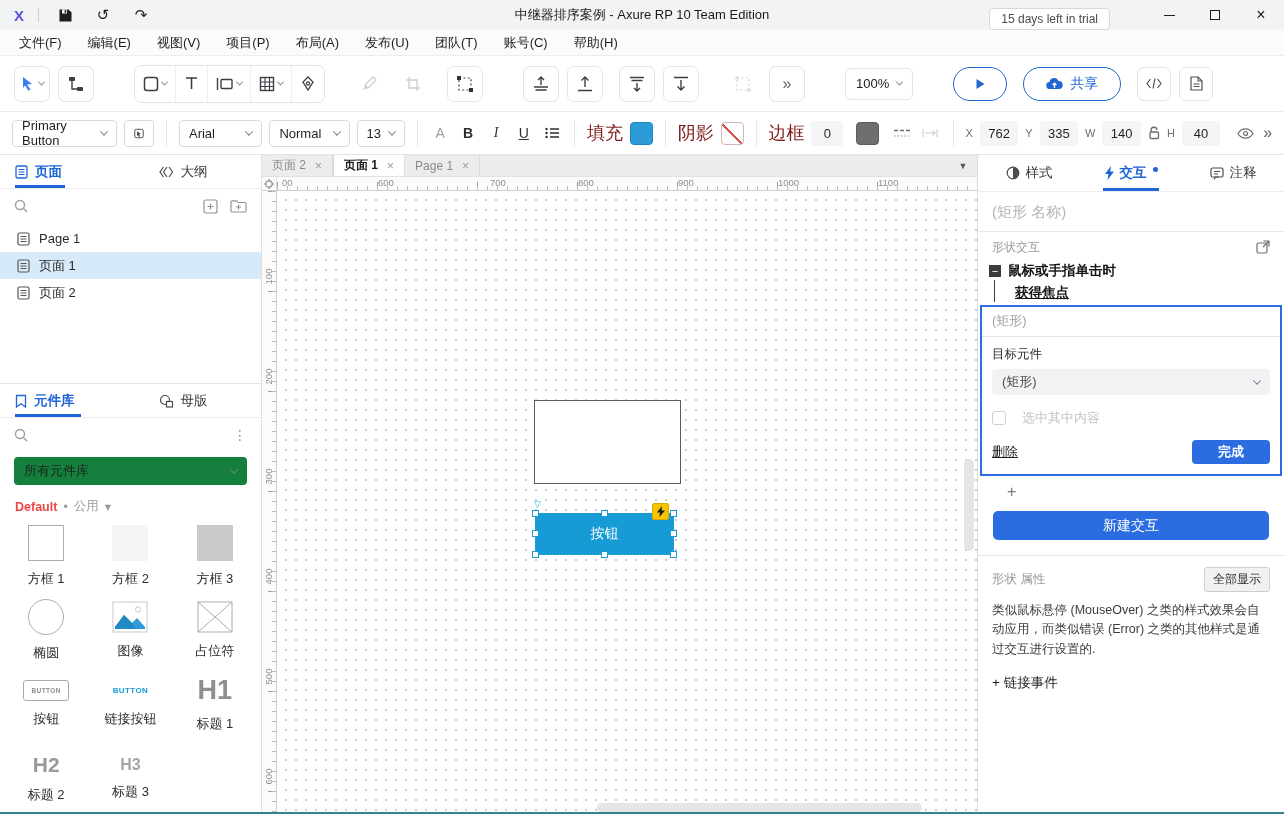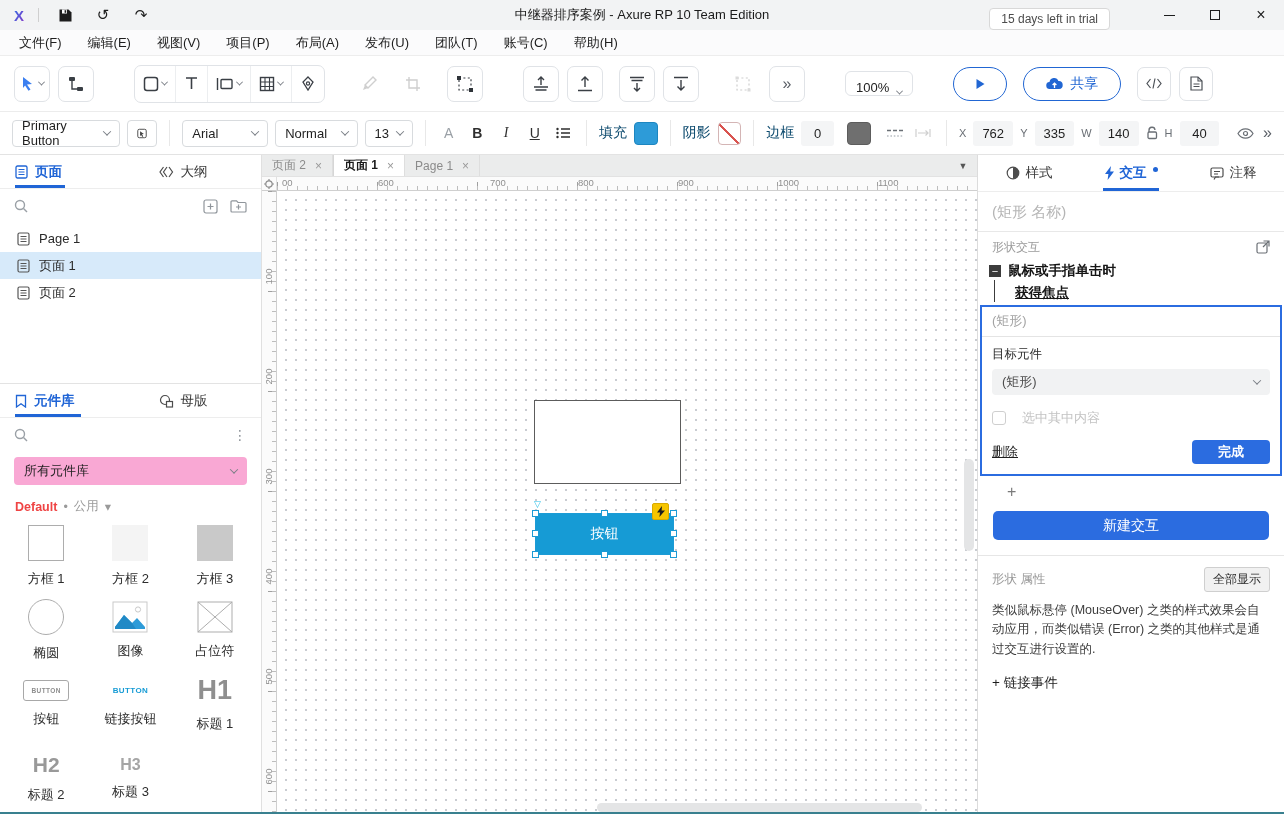--- a/index.html
+++ b/index.html
@@ -28,51 +28,51 @@
 .toolbar { position:absolute; top:56px; left:0; right:0; height:56px; background:#fff; border-bottom:1px solid #ececec; display:flex; align-items:center; padding:0 14px; }
 .tbtn { height:36px; min-width:36px; border:1px solid #e0e3e7; border-radius:7px; background:#fff; display:flex; align-items:center; justify-content:center; gap:3px; padding:0 5px; }
 .tbtn.dis { opacity:.35; border-color:transparent; }
 .tgroup { display:flex; border:1px solid #e0e3e7; border-radius:7px; overflow:hidden; }
 .tgroup .tcell { height:36px; display:flex; align-items:center; justify-content:center; gap:3px; padding:0 8px; border-left:1px solid #eceef0; }
 .tgroup .tcell:first-child { border-left:none; }
 .chev { width:6px; height:6px; border-right:1.4px solid #7a7f86; border-bottom:1.4px solid #7a7f86; transform:rotate(45deg) translate(-1px,-1px); display:inline-block; }
 .chev.sm { width:5px; height:5px; }
 .sp8{margin-left:8px}.sp16{margin-left:16px}.sp26{margin-left:26px}.sp40{margin-left:40px}
 .more-glyph { font-size:16px; color:#5a5f66; }
-.zoom-sel { height:25px; border:1px solid #e0e3e7; border-radius:6px; display:flex; align-items:flex-end; gap:8px; padding:0 10px; font-size:13px; color:#222; }
+.zoom-sel { height:32px; border:1px solid #e0e3e7; border-radius:6px; display:flex; align-items:center; gap:8px; padding:0 10px; font-size:13px; color:#222; }
 .pill { height:34px; border:1.5px solid #2166d3; border-radius:17px; display:flex; align-items:center; justify-content:center; gap:7px; color:#2166d3; background:#fff; }
 .pill.play { width:54px; }
 .pill.share { width:98px; font-size:14px; }
 .sqbtn { width:34px; height:34px; border:1px solid #e0e3e7; border-radius:7px; display:flex; align-items:center; justify-content:center; color:#4c5157; font-size:12px; }
 
 
 .stylebar { position:absolute; top:112px; left:0; right:0; height:43px; background:#fff; border-bottom:1px solid #e3e3e3; display:flex; align-items:center; padding:0 12px; gap:7px; }
 .sel { border:1px solid #d8dbde; border-radius:4px; height:27px; display:flex; align-items:center; gap:8px; padding:0 9px; font-size:13px; color:#1f1f1f; background:#fff; }
 .vdiv { width:1px; height:26px; background:#e8e8e8; margin:0 5px; }
 .fmt { width:25px; height:25px; display:flex; align-items:center; justify-content:center; font-size:14px; color:#2e2e2e; }
-.flabel { font-size:14px; color:#0c4a6e; white-space:nowrap; }
+.flabel { font-size:18px; color:#7f1d1d; white-space:nowrap; }
 .swatch { width:27px; height:23px; border-radius:4px; display:inline-block; }
 .vbox { background:#f4f5f6; border-radius:3px; height:25px; display:flex; align-items:center; justify-content:center; font-size:13px; color:#1f1f1f; }
 .dimlabel { font-size:11px; color:#6a6f75; }
 
 
 .leftpanel { position:absolute; top:155px; left:0; width:262px; height:659px; background:#fff; border-right:1px solid #e0e0e0; }
 .ptabs { display:flex; height:34px; align-items:center; position:relative; border-bottom:1px solid #ededed; }
 .ptab { width:50%; display:flex; align-items:center; gap:7px; padding-left:15px; font-size:13.5px; color:#3c3c3c; }
 .ptab.second { padding-left:28px; }
 .ptab.active { color:#2065d6; font-weight:bold; }
 .ptab-underline { position:absolute; bottom:0; left:15px; width:50px; height:3px; background:#2065d6; }
 .searchrow { height:34px; display:flex; align-items:center; padding:0 14px; gap:10px; }
 .searchrow .right { margin-left:auto; display:flex; gap:12px; align-items:center; }
 .pagelist { margin-top:2px; }
 .pageitem { height:27px; display:flex; align-items:center; gap:9px; padding-left:17px; font-size:13px; color:#2a2a2a; }
 .pageitem.selected { background:#d7eafa; }
 .libsection { position:absolute; top:228px; left:0; right:0; bottom:0; border-top:1px solid #e3e3e3; }
 .lib-underline { left:15px; width:66px; }
-.filter-sel { margin:5px 14px 13px; height:28px; background:#f9a8d4; border-radius:4px; display:flex; align-items:center; padding:0 10px; font-size:13px; color:#1f1f1f; }
+.filter-sel { margin:5px 14px 13px; height:28px; background:#15803d; border-radius:4px; display:flex; align-items:center; padding:0 10px; font-size:13px; color:#1f1f1f; }
 .filter-sel .chev { margin-left:auto; }
 .grouprow { margin:13px 0 0 15px; display:flex; align-items:center; gap:6px; font-size:12.5px; color:#9a9a9a; }
 .grouprow b { color:#ef4444; }
 .widgetgrid { margin-top:4px; display:grid; grid-template-columns:repeat(3,1fr); padding:0 4px;text-align:right; }
 .wcell { height:74px; display:flex; flex-direction:column; align-items:center; justify-content:center; gap:9px; }
 .wlabel { font-size:13px; color:#2c2c2c; }
 .box1 { width:36px; height:36px; border:1px solid #adadad; background:#fff; }
 .box2 { width:36px; height:36px; background:#f4f4f4; }
 .box3 { width:36px; height:36px; background:#c9c9c9; }
 .ellipse { width:36px; height:36px; border:1px solid #adadad; border-radius:50%; background:#fff; }

